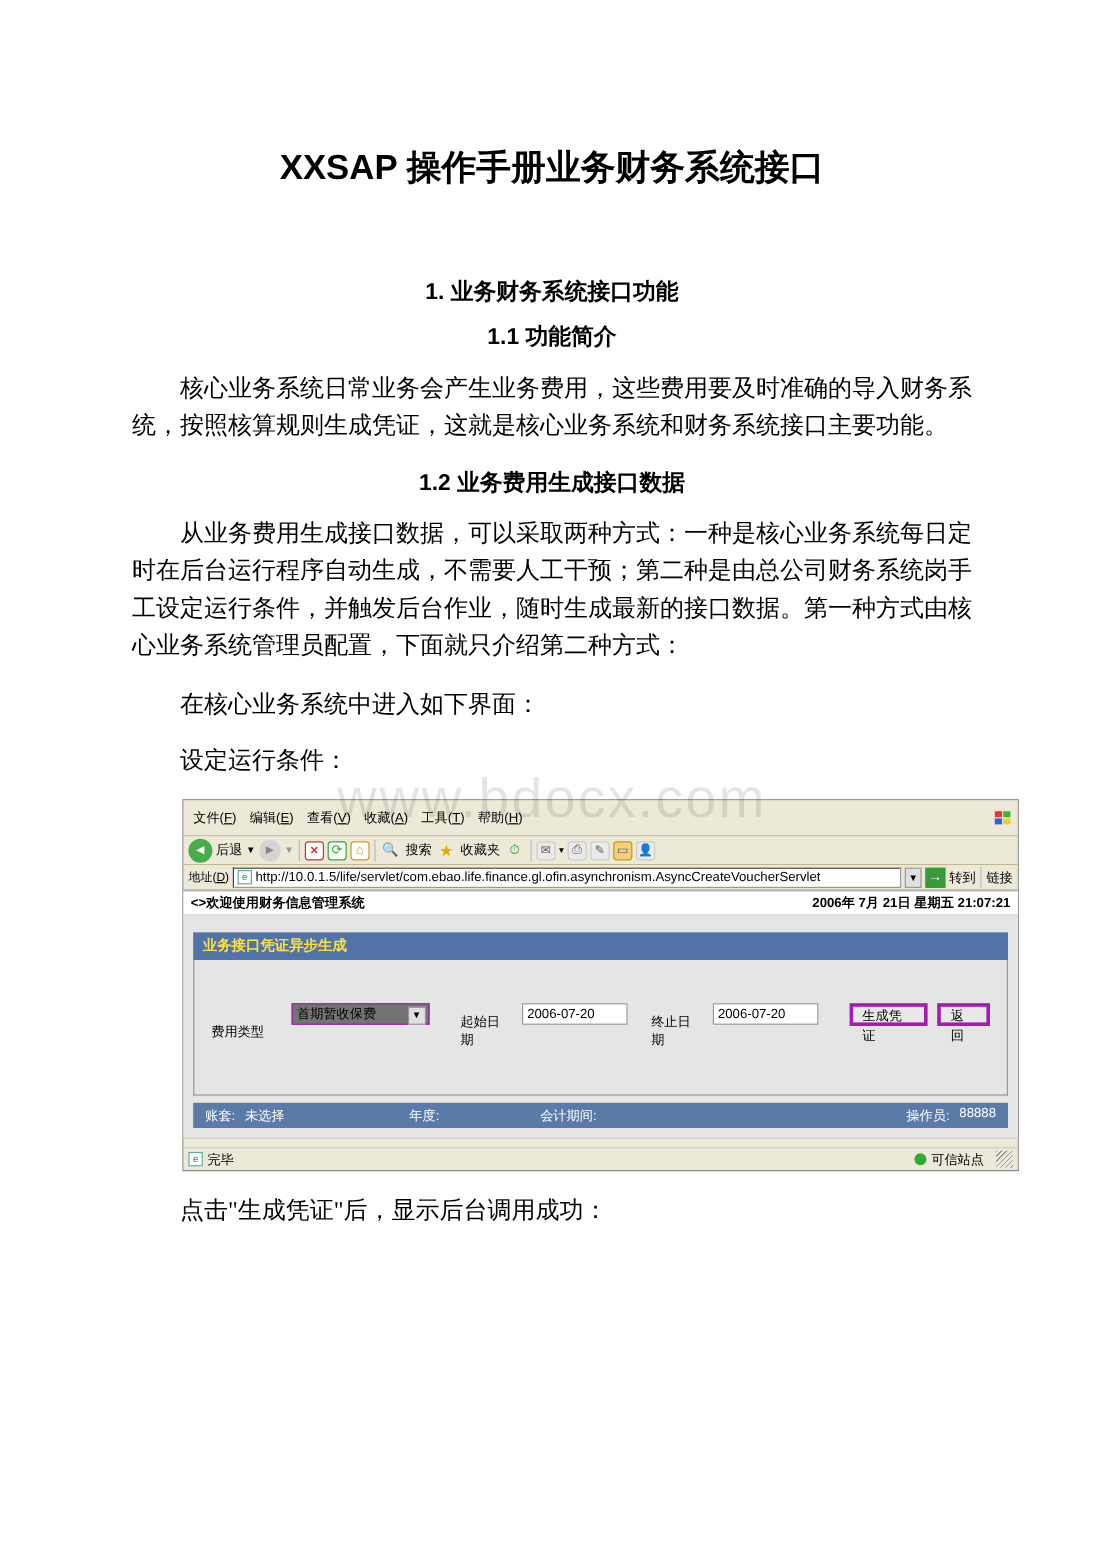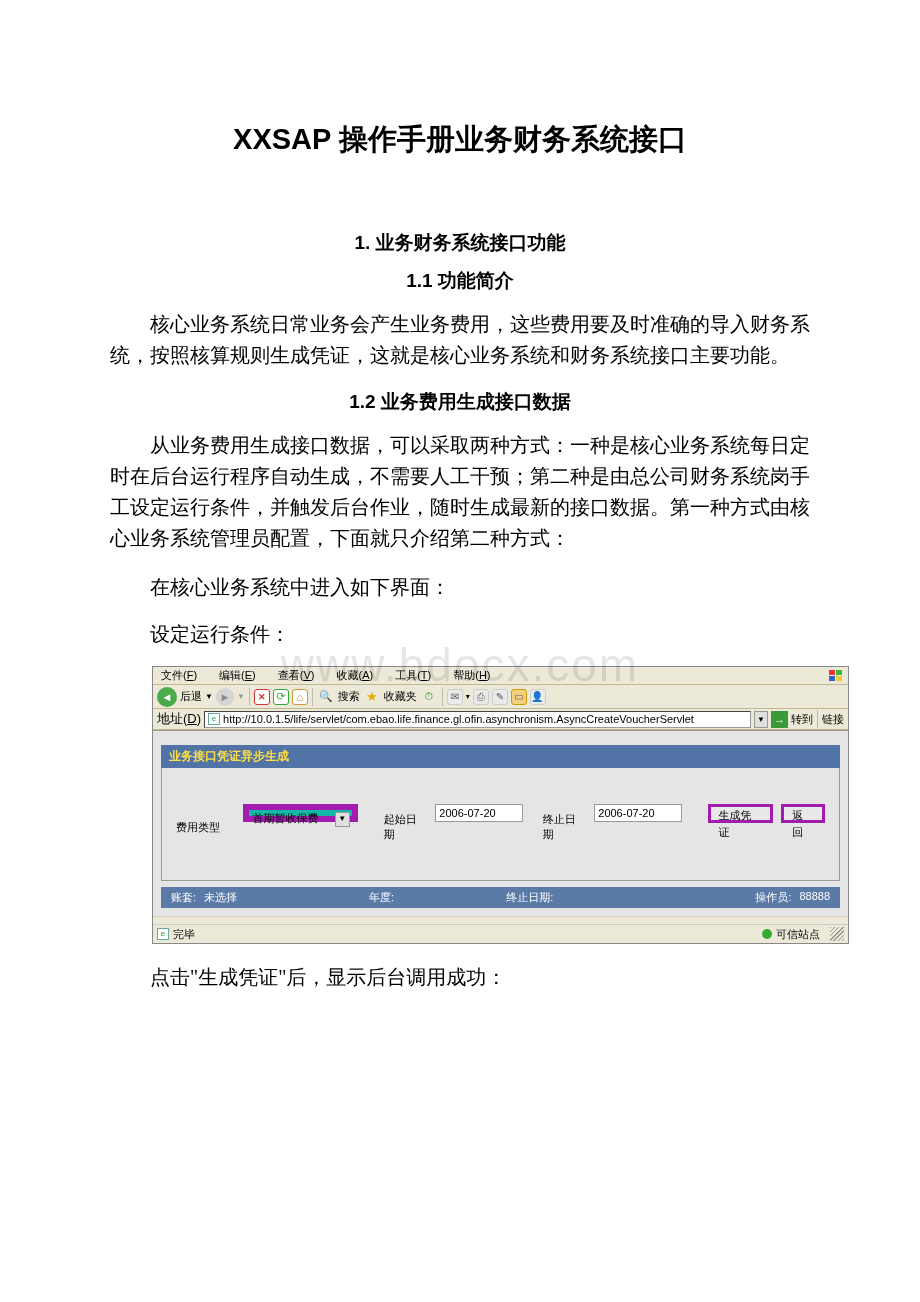--- a/index.html
+++ b/index.html
@@ -96,26 +96,26 @@
       width: 18px; height: 15px;
       background: #c0c0c0;
       border: 1px solid #999;
       font-size: 9px;
       line-height: 12px;
       text-align: center;
       color: #000;
     }
     .ss-menubar {
       background: #ece9d8;
-      height: 18px;
+      height: 30px;
       display: flex;
       align-items: center;
       padding-left: 4px;
       border-bottom: 1px solid #c0b890;
-      gap: 14px;
+      gap: 3px;
     }
     .ss-menuitem { font-size: 11px; padding: 0 4px; }
     .ss-windows-flag {
       margin-left: auto; margin-right: 4px;
       width: 16px; height: 14px;
       display: inline-block;
       position: relative;
     }
     .ss-windows-flag span{
       position:absolute; width:6px; height:5px;
@@ -158,21 +158,21 @@
     .tb-small { width:16px; height:16px; background:#eaeaea; border:1px solid #ccc; font-size:10px; color:#555;}
     .ss-addressbar {
       background: #ece9d8;
       height: 21px;
       display: flex;
       align-items: center;
       padding: 0 4px;
       border-bottom: 1px solid #c0b890;
       gap: 3px;
     }
-    .addr-label { font-size: 13px; text-align: center; }
+    .addr-label { font-size: 10px; text-align: center; }
     .addr-box {
       flex: 1; background: #fff; border:1px inset #999;
       height: 17px; padding: 0 3px; font-size: 11px;
       color: #000; display: flex; align-items: center;
     }
     .addr-page-icon{
       width:12px;height:12px;background:#fff;border:1px solid #6a9;
       margin-right:3px; font-size:8px; color:#393; text-align:center; line-height:10px;
     }
     .addr-drop { width:14px; height:17px; background:#e0e0e0; border:1px solid #999; font-size:8px; text-align:center; line-height:15px;}
@@ -217,21 +217,21 @@
     }
     .form-row {
       display: flex;
       align-items: center;
       gap: 8px;
       margin-bottom: 12px;
       font-size: 11px;
     }
     .fm-label { width: auto; margin-top: 28px; }
     .fm-select {
-      background: #14b8a6; border:6px solid #a21caf;
+      background: #737373; border:1px solid #a21caf;
       height: 18px; width: 115px;
       padding: 0 18px 0 3px;
       font-size: 11px;
       position: relative;
       display: inline-block;
       line-height: 16px;
     }
     .fm-select::after{
       content:"▼"; position:absolute; right:2px; top:2px;
       font-size:8px; background:#e0e0e0; width:13px; height:13px;
@@ -255,21 +255,21 @@
       background: #fff;
     }
     .fm-radio.checked::after { content:""; width:5px;height:5px;background:#000;border-radius:50%;}
     .status-row {
       background: #5a7aa8;
       color: #fff;
       display: flex;
       align-items: center;
       padding: 3px 10px;
       font-size: 11px;
-      gap: 52px;
+      gap: 24px;
       margin-top: 6px;
     }
     .status-row .seg { display: inline-flex; gap: 8px; }
     .ss-statusbar {
       background: #ece9d8;
       height: 19px;
       display: flex;
       align-items: center;
       justify-content: space-between;
       padding: 0 4px;
@@ -358,20 +358,24 @@
       <span>http://10.0.1.5/life/servlet/com.ebao.life.finance.gl.ofin.asynchronism.AsyncCreateVoucherServlet</span>
     </span>
     <span class="addr-drop">▼</span>
     <span class="addr-go">→</span>
     <span class="tb-text">转到</span>
     <span class="tb-sep"></span>
     <span class="tb-text">链接</span>
   </div>
 
   <div class="ss-content">
+    <div class="welcome-row">
+      <span>&lt;&gt;欢迎使用财务信息管理系统</span>
+      <span class="dt">2006年 7月 21日 星期五 21:07:21</span>
+    </div>
 
     <div class="ss-body-gray">
       <div class="panel-title">业务接口凭证异步生成</div>
       <div class="form-box">
         <div class="form-row">
           <span class="fm-label" style="width:60px;">费用类型</span>
           <span class="fm-select">首期暂收保费</span>
           <span class="fm-label" style="margin-left:18px;">起始日期</span>
           <span class="fm-input">2006-07-20</span>
           <span class="fm-label" style="margin-left:12px;">终止日期</span>
@@ -383,21 +387,21 @@
 
       <div class="status-row">
         <span class="seg">
           <span>账套:</span>
           <span>未选择</span>
         </span>
         <span class="seg" style="margin-left:80px;">
           <span>年度:</span>
         </span>
         <span class="seg" style="margin-left:60px;">
-          <span>终止日期:</span>
+          <span>会计期间:</span>
         </span>
         <span class="seg" style="margin-left:auto;">
           <span>操作员:</span>
           <span>88888</span>
         </span>
       </div>
     </div>
   </div>
 
   <div style="height:8px;background:#ece9d8;border-top:1px solid #ccc;"></div>

